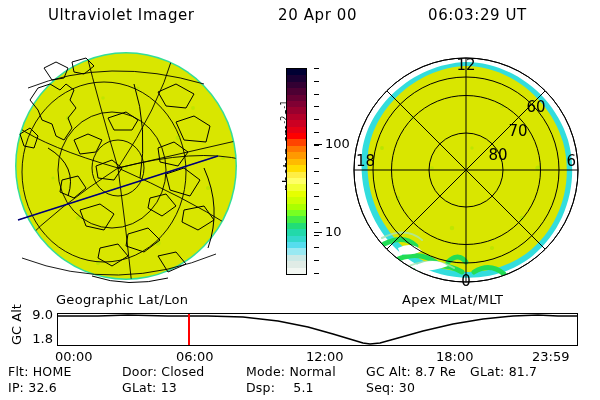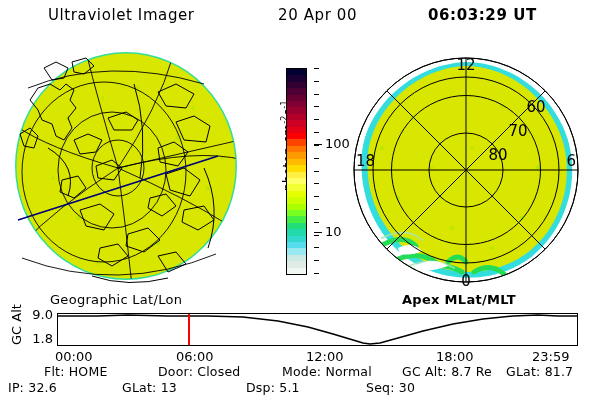--- a/index.html
+++ b/index.html
@@ -23,21 +23,21 @@
     width: 600px; height: 24px;
   }
   #header span {
     position: absolute;
     font-size: 15px;
     letter-spacing: 0.6px;
     white-space: nowrap;
   }
   #hdr-title { left: 48px; top: 0; }
   #hdr-date  { left: 278px; top: 0; }
-  #hdr-time  { left: 428px; top: 0; font-weight: bold; }
+  #hdr-time  { left: 428px; top: 0; }
 
   
   #globe-panel {
     position: absolute;
     left: 8px; top: 48px;
     width: 252px; height: 242px;
   }
   #polar-panel {
     position: absolute;
     left: 342px; top: 48px;
@@ -92,22 +92,22 @@
     white-space: nowrap;
   }
 
   
   .subcaption {
     position: absolute;
     font-size: 13px;
     white-space: nowrap;
     letter-spacing: 0.3px;
   }
-  #cap-geo  { left: 50px; top: 292px; text-align: right; }
-  #cap-apex { left: 402px; top: 292px; font-weight: bold; }
+  #cap-geo  { left: 56px; top: 292px; text-align: right; }
+  #cap-apex { left: 402px; top: 292px; }
 
   
   #alt-strip {
     position: absolute;
     left: 0; top: 305px;
     width: 600px; height: 55px;
   }
   #alt-ylabel {
     position: absolute;
     left: -10px; top: 12px;
@@ -146,21 +146,21 @@
     position: absolute;
     left: 0; top: 364px;
     width: 600px; height: 34px;
   }
   .f-cell {
     position: absolute;
     font-size: 12.5px;
     white-space: nowrap;
     letter-spacing: 0.2px;
   }
-  .f-r1 { top: 0; margin-left: 36px; }
+  .f-r1 { top: 0; }
   .f-r2 { top: 16px; }
 </style>
 </head>
 <body>
 
 <div id="header">
   <span id="hdr-title">Ultraviolet Imager</span>
   <span id="hdr-date">20 Apr 00</span>
   <span id="hdr-time">06:03:29 UT</span>
 </div>
@@ -444,19 +444,19 @@
   <div class="f-cell f-r2" style="left:8px">
     <span>IP:</span>
     <span>32.6</span>
   </div>
   <div class="f-cell f-r2" style="left:122px">
     <span>GLat:</span>
     <span>13</span>
   </div>
   <div class="f-cell f-r2" style="left:246px">
     <span>Dsp:</span>
-    <span style="">5.1</span>
+    <span style="margin-left:14px">5.1</span>
   </div>
   <div class="f-cell f-r2" style="left:366px">
     <span>Seq:</span>
     <span>30</span>
   </div>
 </div>
 
 </body></html>

